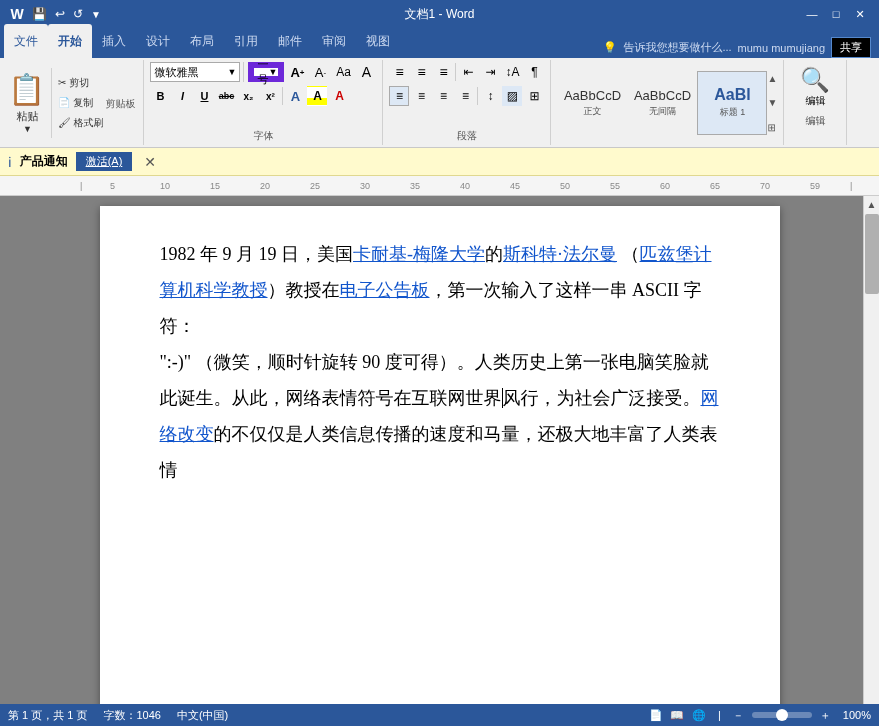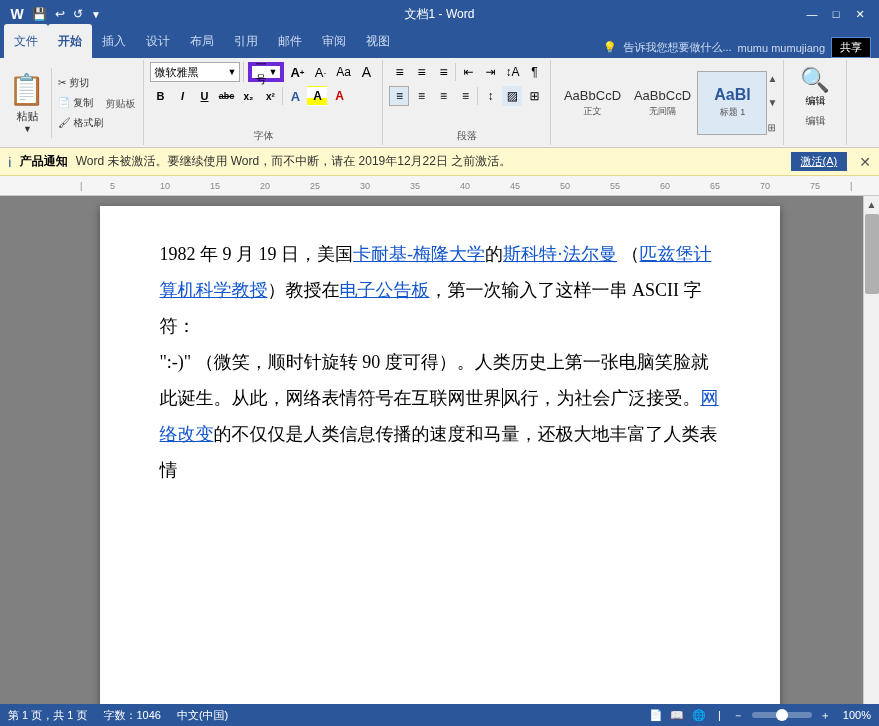--- a/index.html
+++ b/index.html
@@ -68,21 +68,21 @@
     .paste-btn { display: flex; flex-direction: column; align-items: center; justify-content: center; width: 44px; height: 70px; cursor: pointer; font-size: 10px; color: #333; border-right: 1px solid #d0d0d0; padding-right: 4px; margin-right: 4px; }
     .paste-sub { display: flex; flex-direction: column; gap: 4px; }
     .small-btn { font-size: 10px; color: #333; cursor: pointer; padding: 1px 2px; }
 
     
     .font-row { display: flex; align-items: center; gap: 3px; margin-bottom: 2px; }
     .font-name-box {
       width: 90px; height: 20px; border: 1px solid #aaa; font-size: 11px; padding: 0 3px;
       display: flex; align-items: center; justify-content: space-between; background: white; cursor: pointer;
     }
-    .font-size-box { width: 36px; height: 20px; border: 4px solid #6d28d9; font-size: 11px; padding: 0 3px; background: white; display: flex; align-items: center; cursor: pointer; }
+    .font-size-box { width: 36px; height: 20px; border: 6px solid #6d28d9; font-size: 11px; padding: 0 3px; background: white; display: flex; align-items: center; cursor: pointer; }
     .icon-btn { width: 20px; height: 20px; display: flex; align-items: center; justify-content: center; cursor: pointer; font-size: 12px; border: 1px solid transparent; }
 
     .format-row { display: flex; align-items: center; gap: 2px; }
     .fmt-btn { width: 20px; height: 20px; display: flex; align-items: center; justify-content: center; cursor: pointer; font-size: 11px; border: 1px solid transparent; font-weight: bold; }
 
     
     .para-row { display: flex; align-items: center; gap: 2px; margin-bottom: 2px; }
 
     
     .styles-container { display: flex; align-items: center; gap: 0; height: 70px; overflow: hidden; }
@@ -311,42 +311,41 @@
       <span class="search-icon-large">🔍</span>
       <span style="font-size:10px;">编辑</span>
     </div>
     <div class="ribbon-group-label">编辑</div>
   </div>
 </div>
 
 <div class="notification-bar">
   <span class="notif-icon">ℹ</span>
   <span style="font-weight:bold;font-size:12px;">产品通知</span>
-  <span class="notif-text">Word 未被激活。要继续使用 Word，而不中断，请在 2019年12月22日 之前激活。</span>
   <button class="notif-activate">激活(A)</button>
   <span class="notif-close">✕</span>
 </div>
 
 <div class="ruler" style="background:#f5f5f5;border-bottom:1px solid #ccc;height:20px;display:flex;align-items:center;padding:0 60px;font-size:9px;color:#888;">
   <span style="position:absolute;left:80px;">|</span>
   <span style="position:absolute;left:110px;">5</span>
   <span style="position:absolute;left:160px;">10</span>
   <span style="position:absolute;left:210px;">15</span>
   <span style="position:absolute;left:260px;">20</span>
   <span style="position:absolute;left:310px;">25</span>
   <span style="position:absolute;left:360px;">30</span>
   <span style="position:absolute;left:410px;">35</span>
   <span style="position:absolute;left:460px;">40</span>
   <span style="position:absolute;left:510px;">45</span>
   <span style="position:absolute;left:560px;">50</span>
   <span style="position:absolute;left:610px;">55</span>
   <span style="position:absolute;left:660px;">60</span>
   <span style="position:absolute;left:710px;">65</span>
   <span style="position:absolute;left:760px;">70</span>
-  <span style="position:absolute;left:810px;">75</span>
+  <span style="position:absolute;left:810px;">59</span>
   <span style="position:absolute;left:850px;">|</span>
 </div>
 
 <div class="doc-area" style="position:relative;">
   <div class="doc-page">
     <div class="doc-content">
       <p style="text-indent:0;margin-bottom:0;line-height:2;">1982 年 9 月 19 日，美国<a class="link-text">卡耐基-梅隆大学</a>的<a class="link-text">斯科特·法尔曼</a> （<a class="link-text">匹兹堡计算机科学教授</a>）教授在<a class="link-text">电子公告板</a>，第一次输入了这样一串  ASCII  字符：</p>
       <p style="margin-bottom:0;line-height:2;">  ":-)"  （微笑，顺时针旋转 90 度可得）。人类历史上第一张电脑笑脸就此诞生。从此，网络表情符号在互联网世界<span style="border-left:1px solid #000;">风</span>行，为社会广泛接受。<a class="link-text">网络改变</a>的不仅仅是人类信息传播的速度和马量，还极大地丰富了人类表情</p>
     </div>
   </div>

